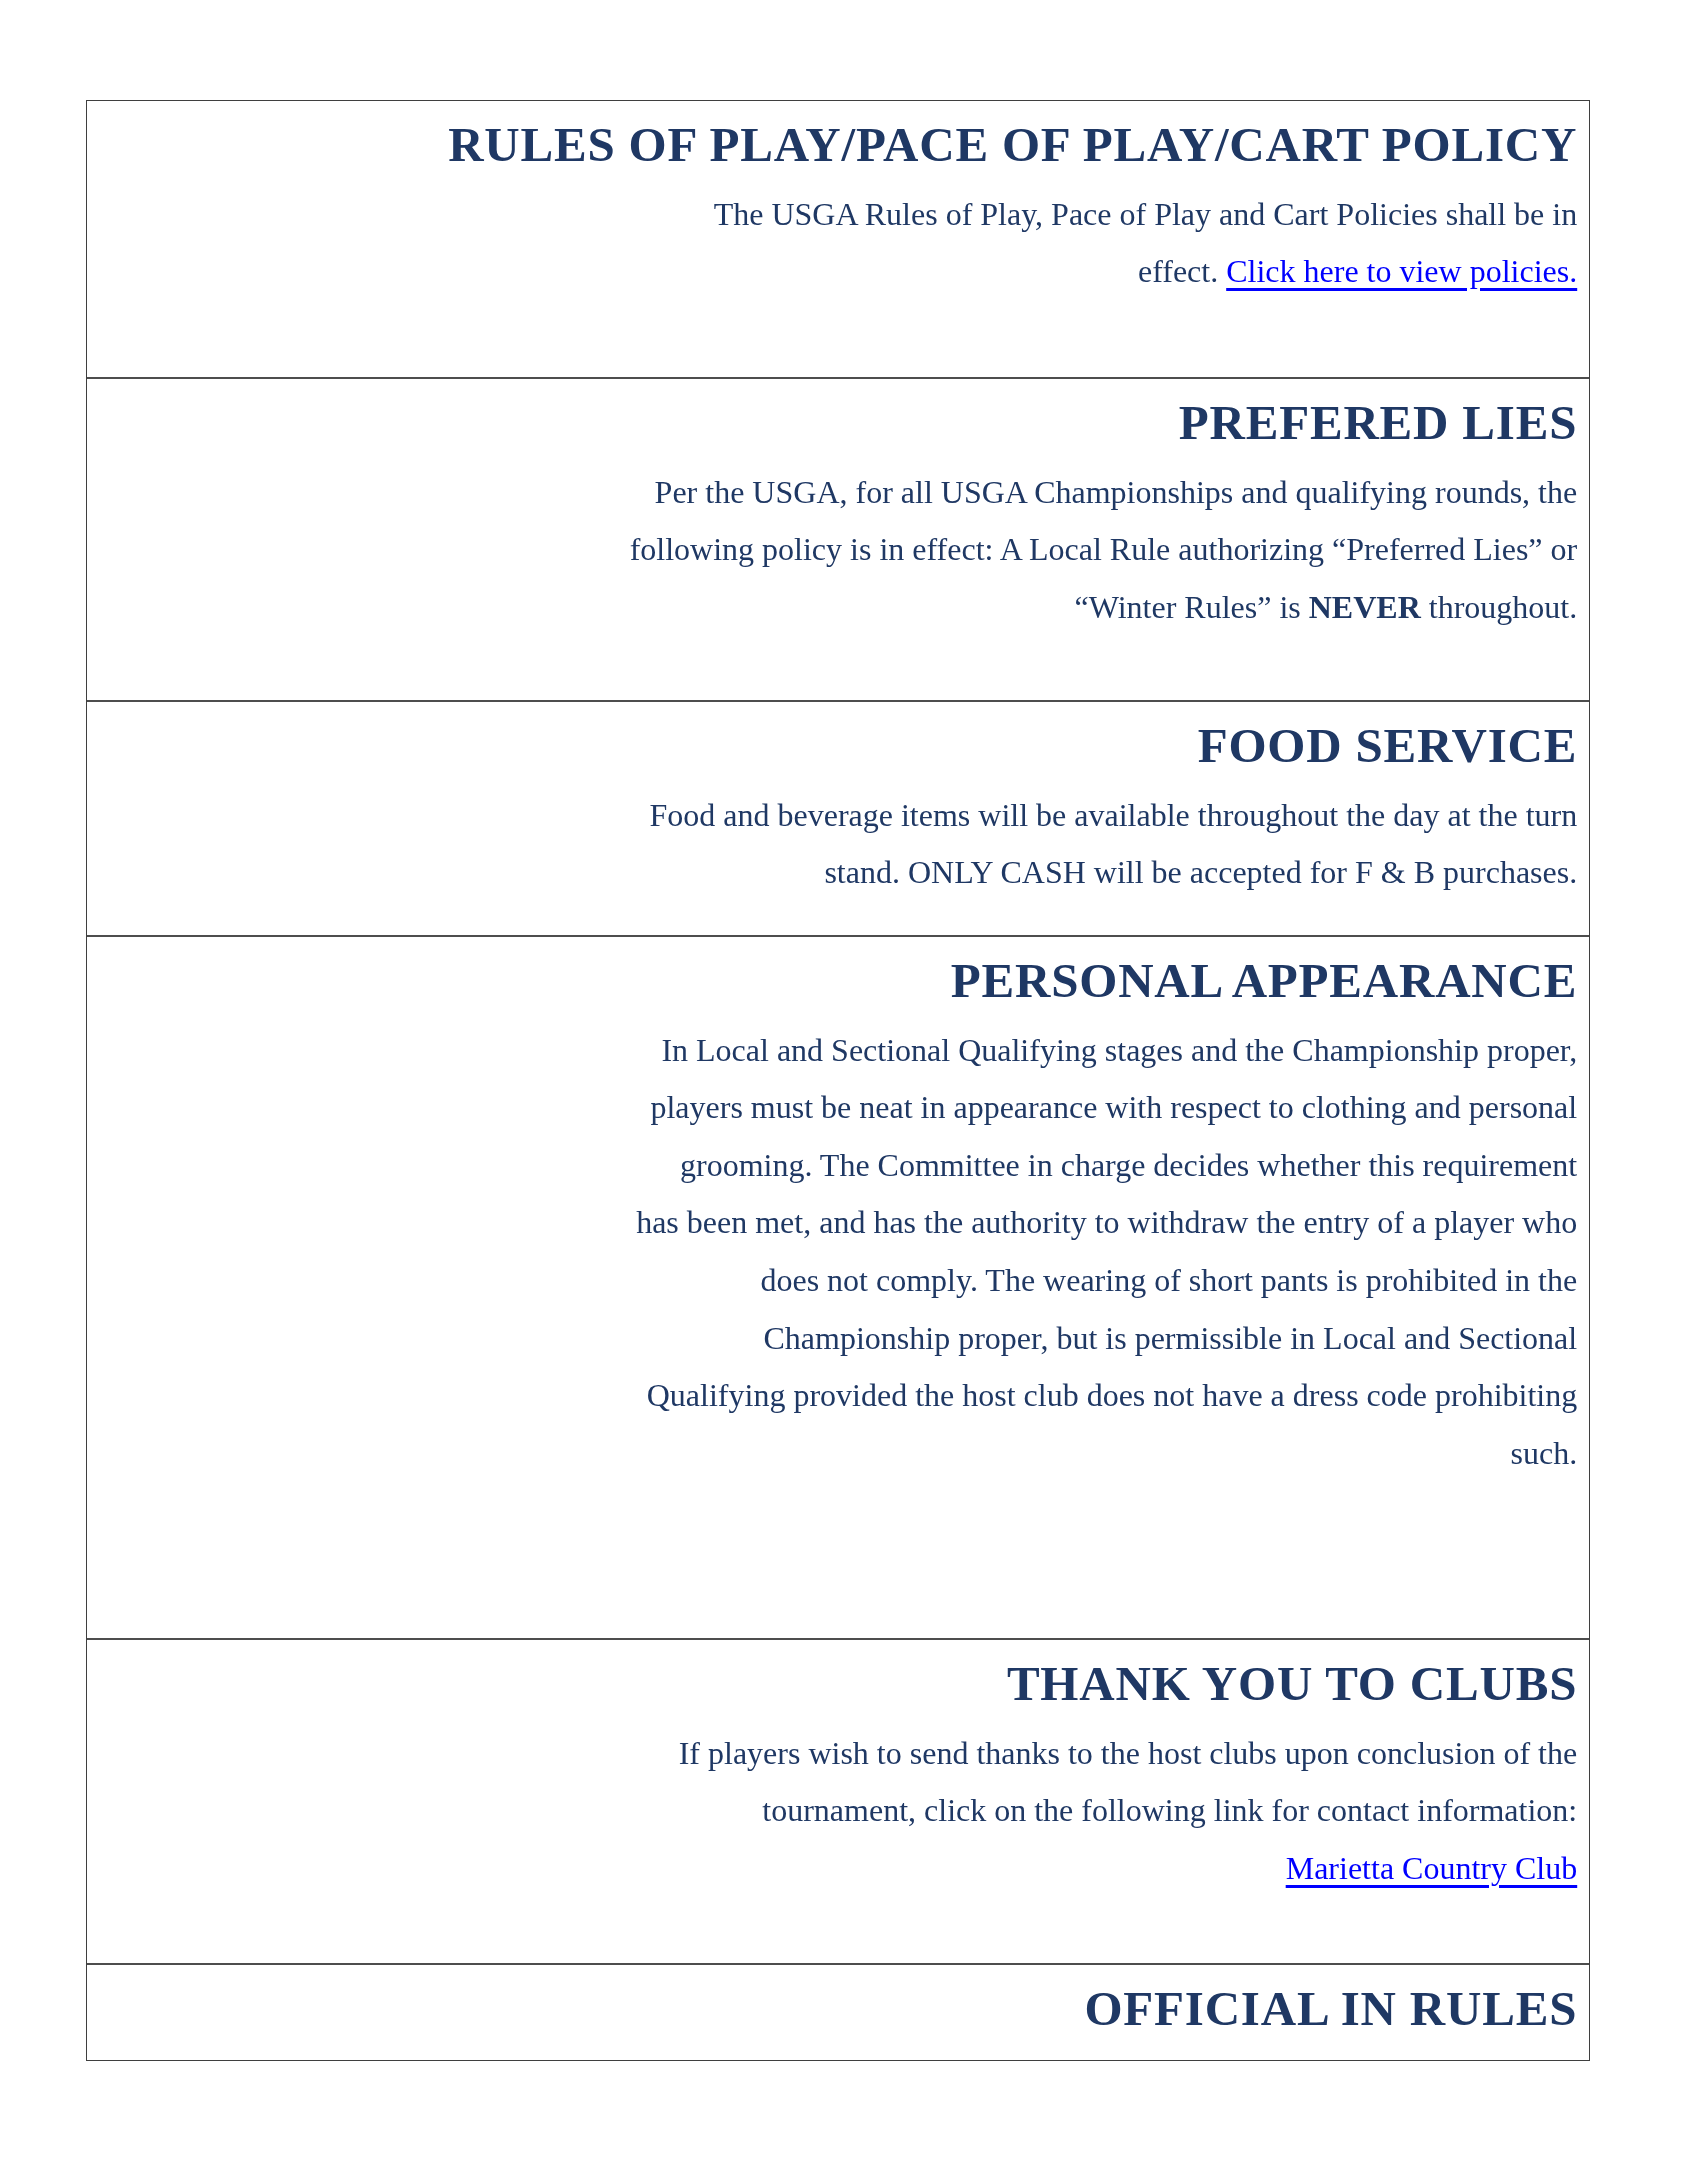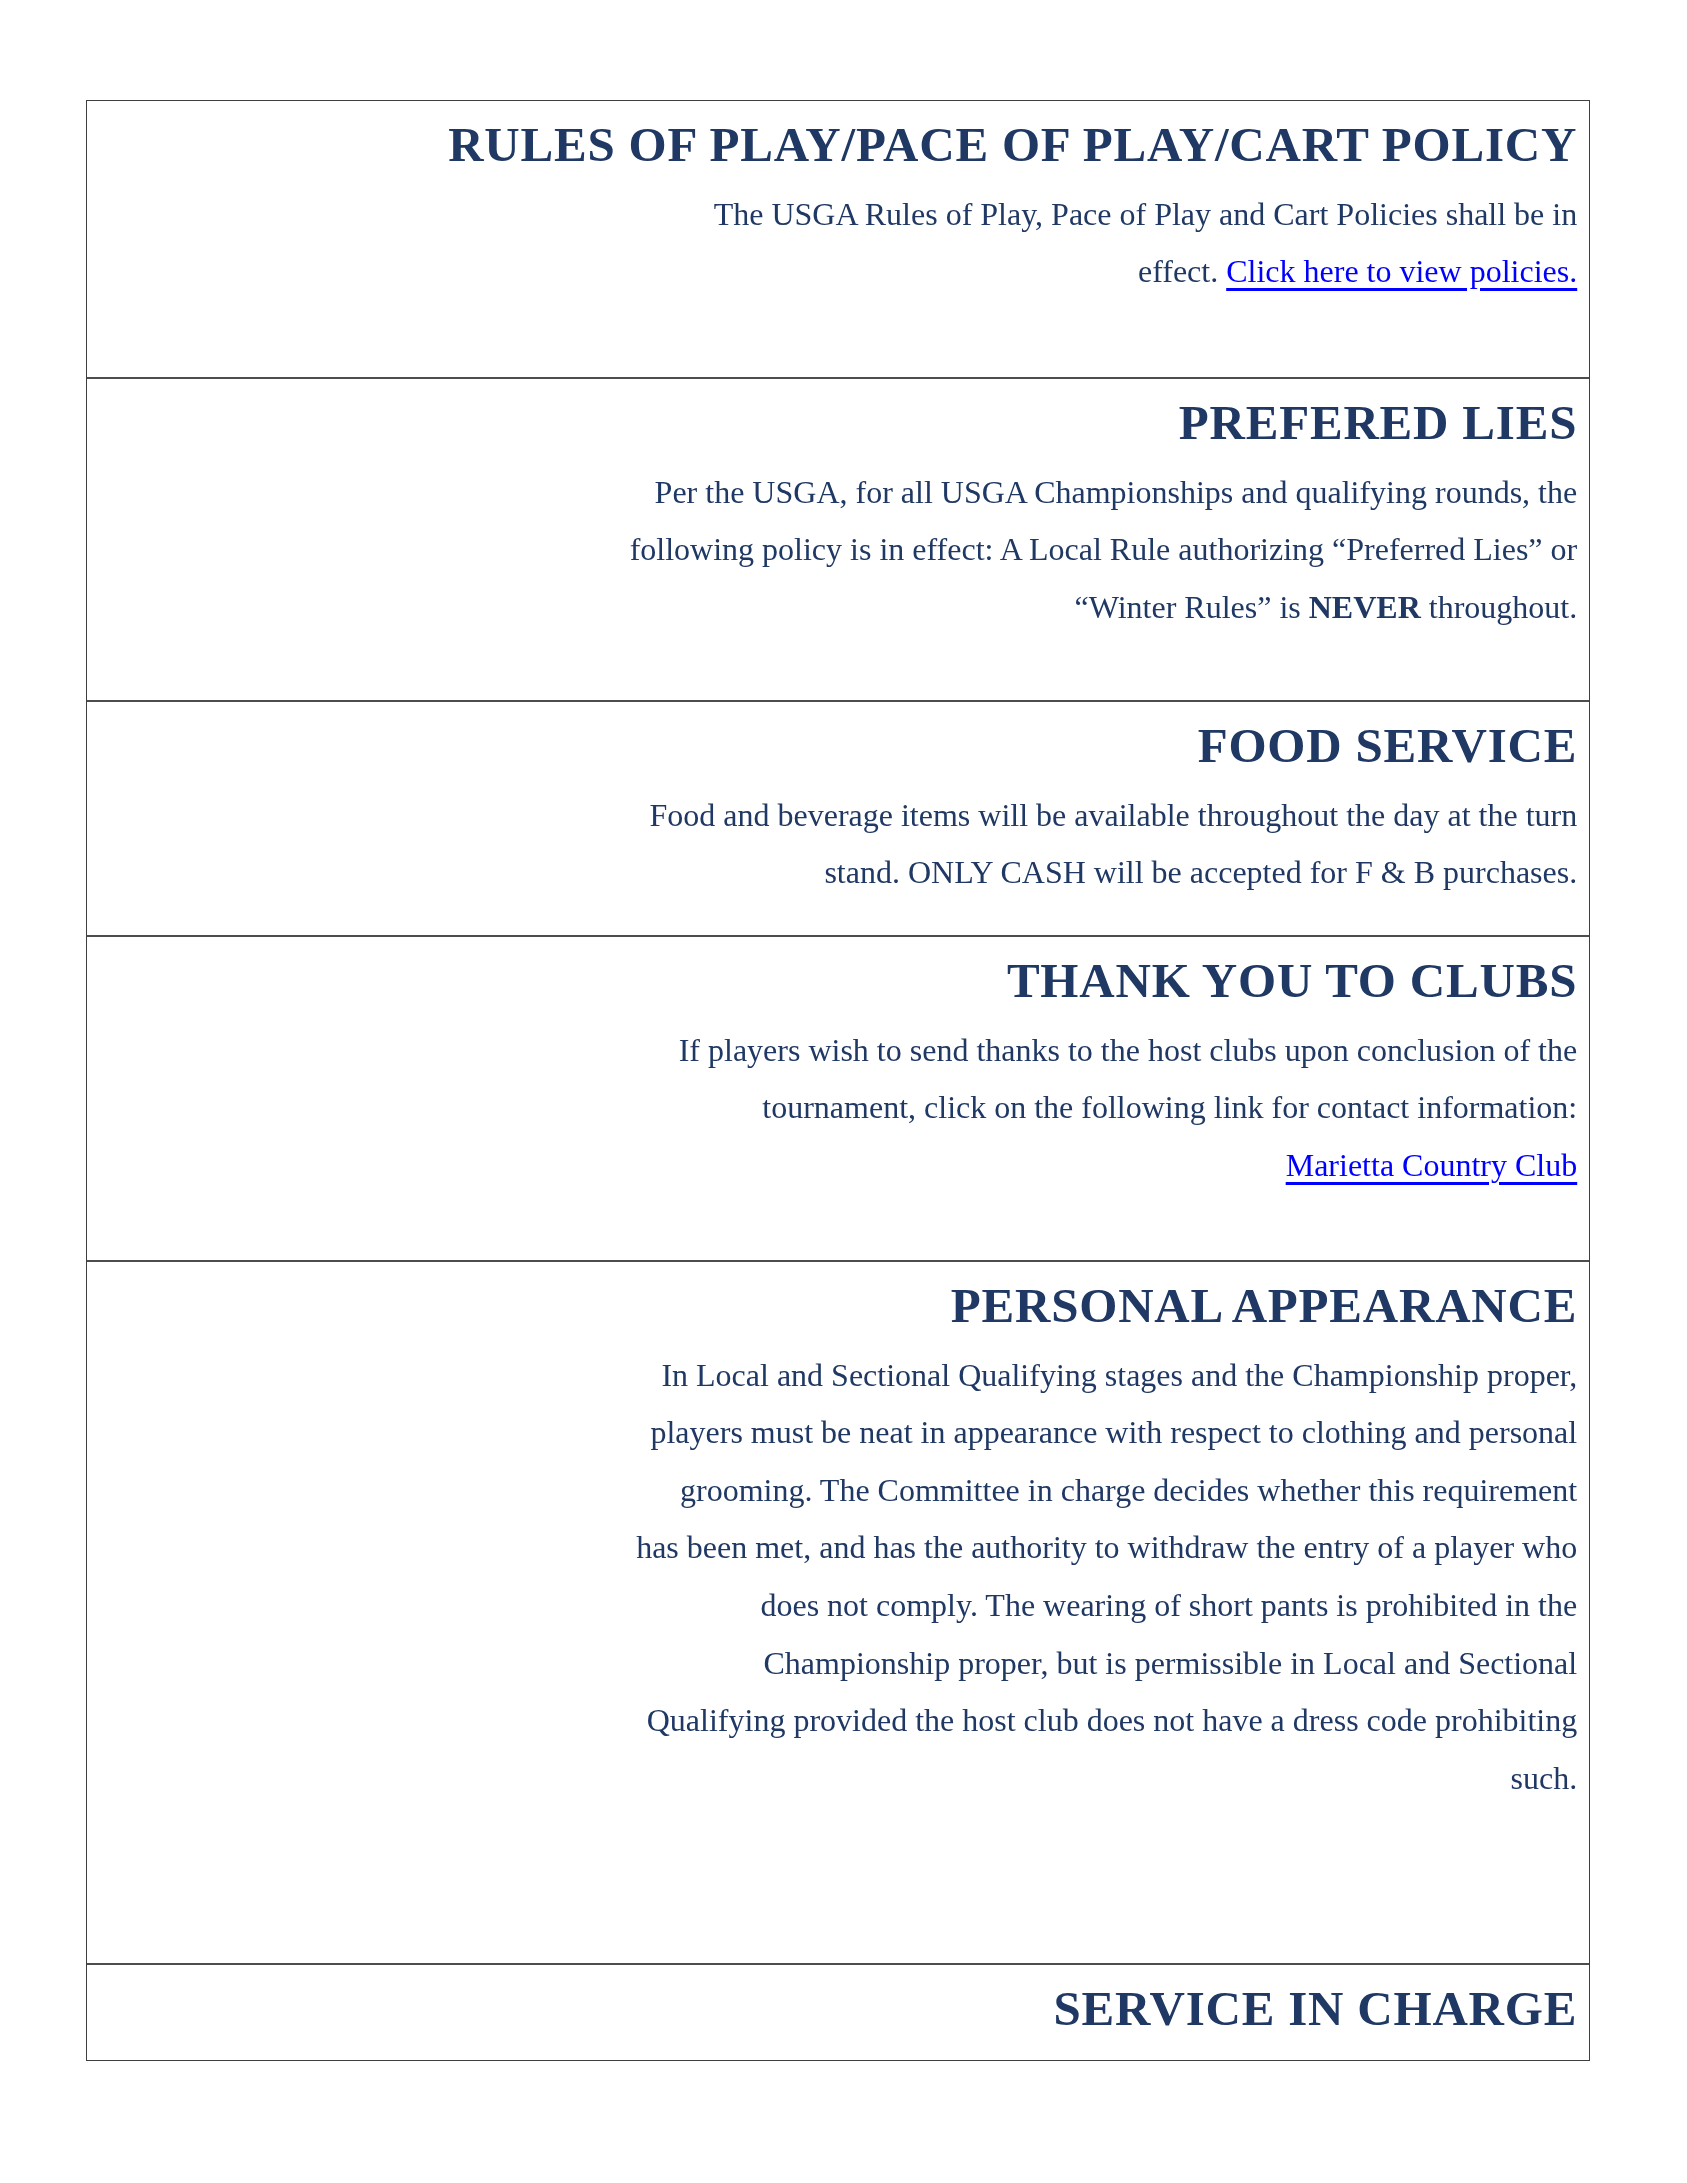--- a/index.html
+++ b/index.html
@@ -79,37 +79,37 @@
 following policy is in effect: A Local Rule authorizing “Preferred Lies” or
 “Winter Rules” is </span><strong>NEVER</strong><span> throughout.</span></p>
   </section>
 
   <section class="row row-3">
     <h2 class="heading">FOOD SERVICE</h2>
     <p class="body"><span>Food and beverage items will be available throughout the day at the turn
 stand. ONLY CASH will be accepted for F &amp; B purchases.</span></p>
   </section>
 
-  <section class="row row-5">
-    <h2 class="heading">THANK YOU TO CLUBS</h2>
-    <p class="body"><span>If players wish to send thanks to the host clubs upon conclusion of the
-tournament, click on the following link for contact information:
-</span><a href="#" class="link">Marietta Country Club</a></p>
-  </section>
-
   <section class="row row-4">
     <h2 class="heading">PERSONAL APPEARANCE</h2>
     <p class="body"><span>In Local and Sectional Qualifying stages and the Championship proper,
 players must be neat in appearance with respect to clothing and personal
 grooming. The Committee in charge decides whether this requirement
 has been met, and has the authority to withdraw the entry of a player who
 does not comply. The wearing of short pants is prohibited in the
 Championship proper, but is permissible in Local and Sectional
 Qualifying provided the host club does not have a dress code prohibiting
 such.</span></p>
   </section>
 
+  <section class="row row-5">
+    <h2 class="heading">THANK YOU TO CLUBS</h2>
+    <p class="body"><span>If players wish to send thanks to the host clubs upon conclusion of the
+tournament, click on the following link for contact information:
+</span><a href="#" class="link">Marietta Country Club</a></p>
+  </section>
+
   <section class="row row-6">
-    <h2 class="heading">SERVICE IN CHARGE</h2>
+    <h2 class="heading">OFFICIAL IN RULES</h2>
   </section>
 
 </div>
 
 
 </body></html>

